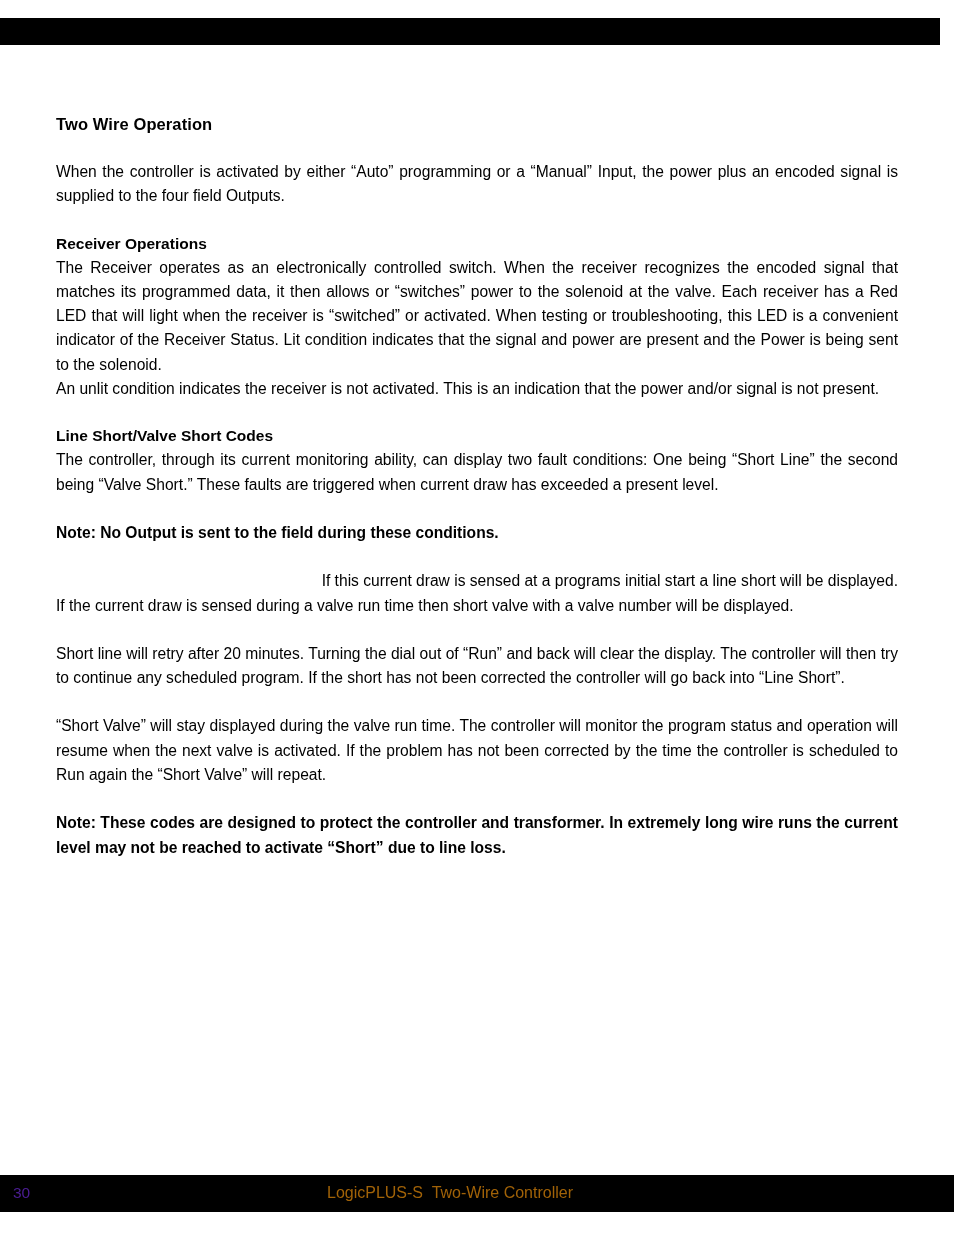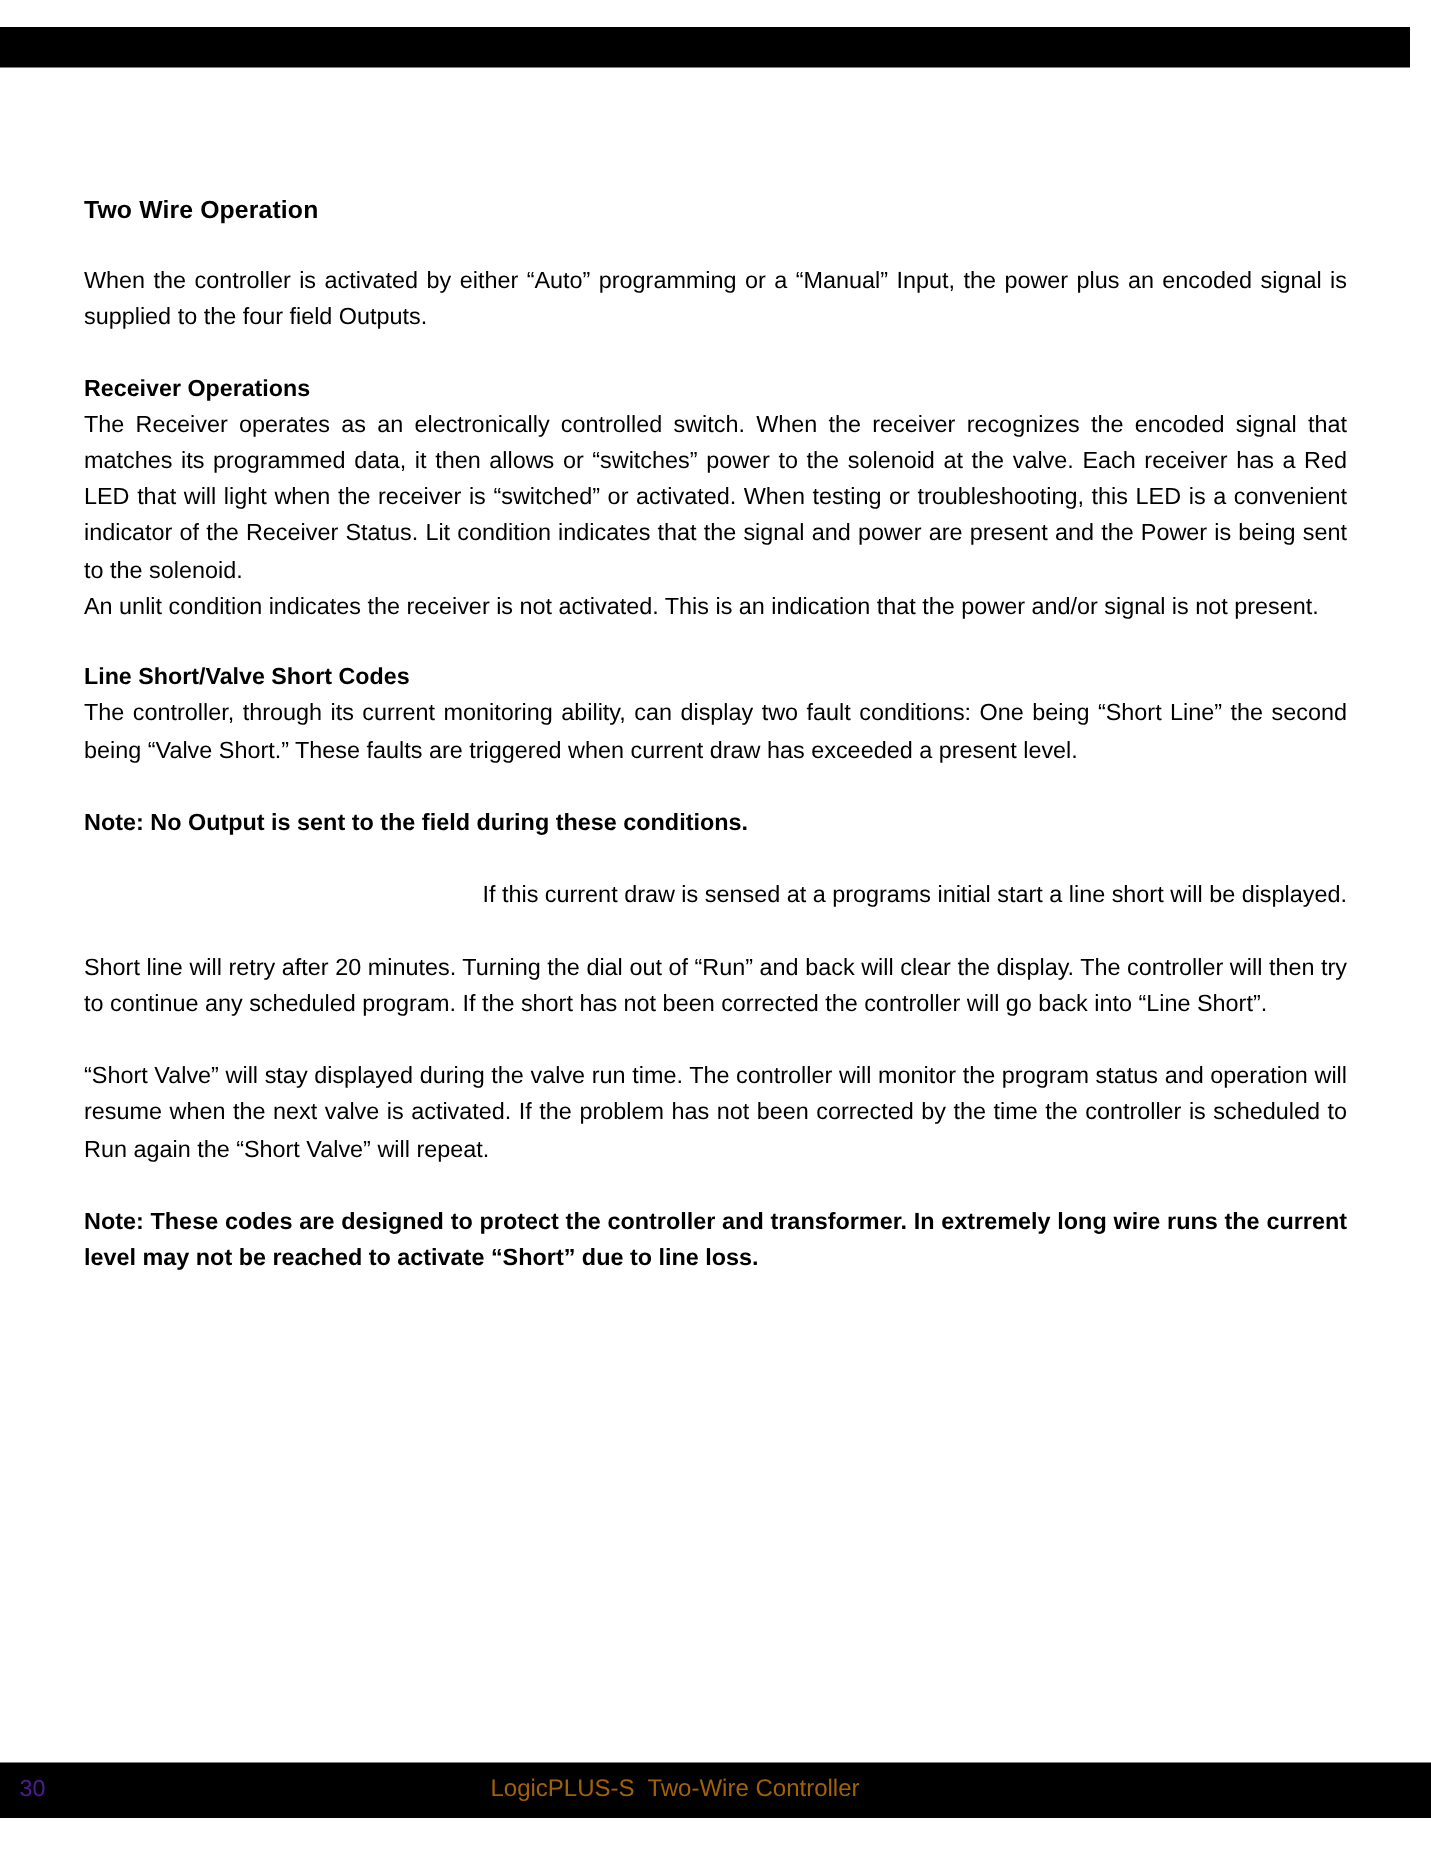--- a/index.html
+++ b/index.html
@@ -29,21 +29,21 @@
     top: 18px;
     width: 940px;
     height: 27px;
     background: #000000;
   }
 
   
   .content {
     position: absolute;
     left: 56px;
-    top: 130px;
+    top: 114px;
     width: 842px;
   }
 
   h1.section-title {
     font-size: 16.5px;
     font-weight: bold;
     line-height: 20px;
     margin: 0 0 26px 0;
     letter-spacing: 0.1px;
   }
@@ -134,20 +134,21 @@
     <h2 class="sub-title">Line Short/Valve Short Codes</h2>
     <p class="body">The controller, through its current monitoring ability, can display two fault conditions: One being “Short Line” the second being “Valve Short.” These faults are triggered when current draw has exceeded a present level.</p>
 
     <div class="gap-md"></div>
 
     <p class="note left">Note:  No Output is sent to the field during these conditions.</p>
 
     <div class="gap-md"></div>
 
     <p class="body left">If this current draw is sensed at a programs initial start a line short will be displayed.</p>
+    <p class="body">If the current draw is sensed during a valve run time then short valve with a valve number will be displayed.</p>
 
     <div class="gap-md"></div>
 
     <p class="body">Short line will retry after 20 minutes. Turning the dial out of “Run” and back will clear the display. The controller will then try to continue any scheduled program. If the short has not been corrected the controller will go back into “Line Short”.</p>
 
     <div class="gap-md"></div>
 
     <p class="body">“Short Valve” will stay displayed during the valve run time. The controller will monitor the program status and operation will resume when the next valve is activated. If the problem has not been corrected by the time the controller is scheduled to Run again the “Short Valve” will repeat.</p>
 
     <div class="gap-md"></div>

